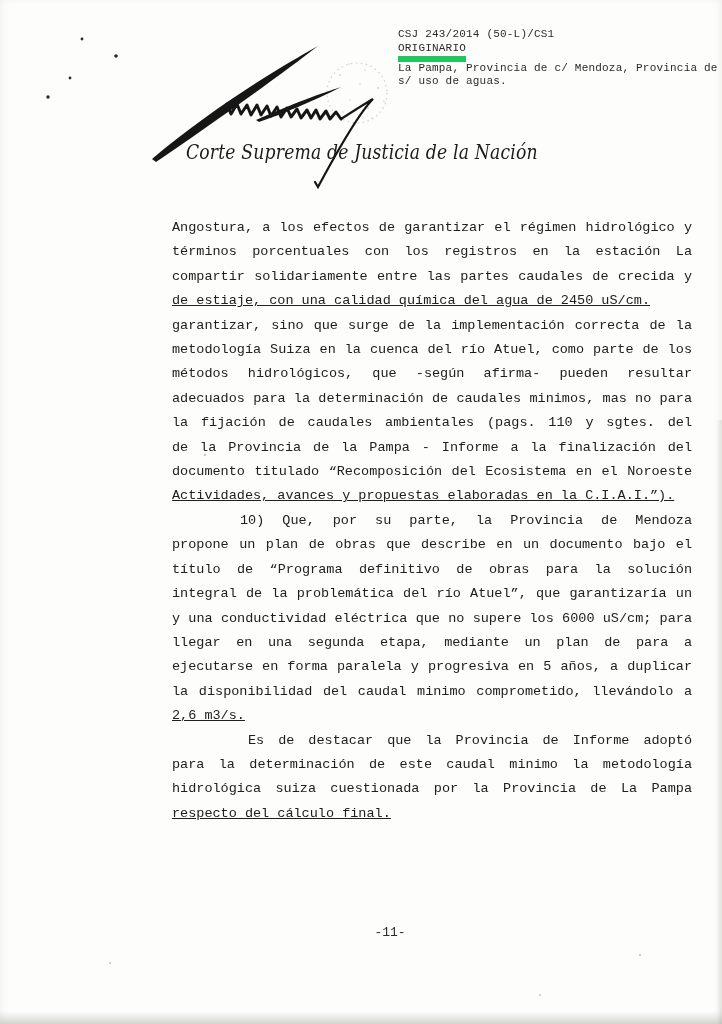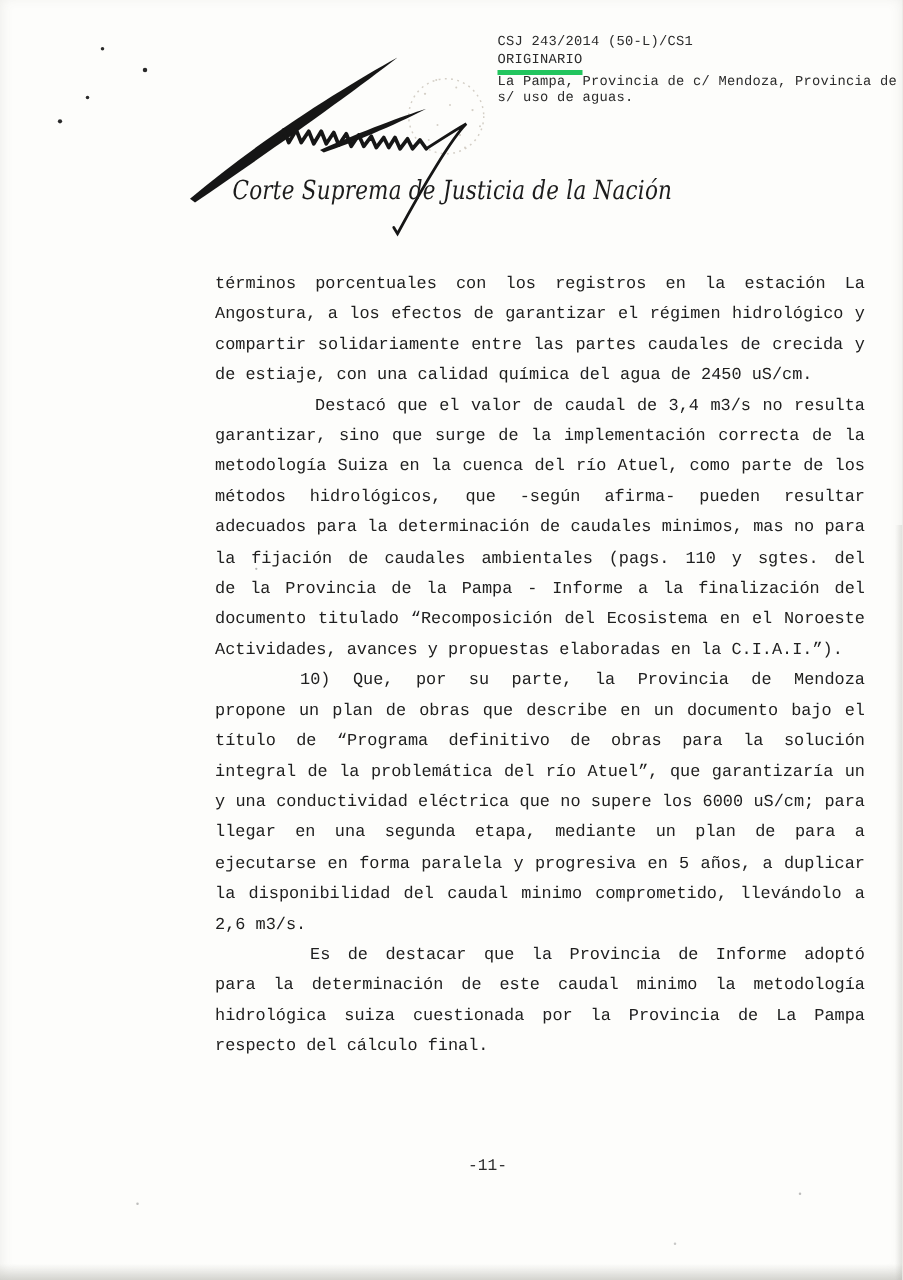--- a/index.html
+++ b/index.html
@@ -4,31 +4,31 @@
 <style>
   html,body { margin:0; padding:0; background:#e8e8e4; }
   .page {
     position:relative; width:722px; height:1024px; margin:0 auto;
     background:#fdfdfb; overflow:hidden;
     font-family:"Liberation Mono", monospace; color:#242424;
     box-shadow: inset 0 -3px 10px rgba(100,100,92,.12);
   }
   
   .case-header { position:absolute; left:398px; top:28px; font-size:11px; line-height:13.8px; color:#2b2b2b; letter-spacing:.2px; white-space:nowrap; }
-  .case-header .u { display:inline-block; border-bottom:4px solid #22c55e; padding-bottom:0px; }
+  .case-header .u { display:inline-block; border-bottom:6px solid #22c55e; padding-bottom:0px; }
   
   .court-title {
     position:absolute; left:186px; top:140px; white-space:nowrap;
     font-family:"DejaVu Serif", serif; font-style:italic; font-size:21px; color:#1c1c1c;
     transform:scaleX(.82); transform-origin:0 0; letter-spacing:.2px;
   }
   
   .doc-body { position:absolute; left:172px; top:216px; width:520px; font-size:13.5px; line-height:24.4px; color:#202020; }
   .line { text-align:justify; text-align-last:justify; }
-  .line.para-last { text-align-last:left; }
+  .line.para-last { text-align-last:left;text-decoration:underline; }
   .page-number { position:absolute; left:0; top:925px; width:722px; text-align:center; font-size:13px; color:#2b2b2b;padding-left:29px; }
   
   .artifact-layer { position:absolute; left:0; top:0; width:722px; height:1024px; pointer-events:none; }
   .edge-bottom { position:absolute; left:0; right:0; bottom:0; height:13px;
     background:linear-gradient(to top, rgba(112,112,102,.22), rgba(112,112,102,0)); }
   .edge-right { position:absolute; top:420px; right:0; bottom:0; width:6px;
     background:linear-gradient(to left, rgba(118,118,108,.16), rgba(118,118,108,0)); }
 </style>
 </head>
 <body>
@@ -75,25 +75,24 @@
   <div class="case-header">
     <div>CSJ 243/2014 (50-L)/CS1</div>
     <div><span class="u">ORIGINARIO</span></div>
     <div>La Pampa, Provincia de c/ Mendoza, Provincia de</div>
     <div>s/ uso de aguas.</div>
   </div>
 
   <div class="court-title">Corte Suprema de Justicia de la Nación</div>
 
   <div class="doc-body">
+      <div class="line">Angostura, a los efectos de garantizar el régimen hidrológico y</div>
       <div class="line">términos porcentuales con los registros en la estación La</div>
-      <div class="line">Angostura, a los efectos de garantizar el régimen hidrológico y</div>
       <div class="line">compartir solidariamente entre las partes caudales de crecida y</div>
       <div class="line para-last">de estiaje, con una calidad química del agua de 2450 uS/cm.</div>
-      <div class="line" style="padding-left: 80px;">Destacó que el valor de caudal de 3,4 m3/s no resulta</div>
       <div class="line">garantizar, sino que surge de la implementación correcta de la</div>
       <div class="line">metodología Suiza en la cuenca del río Atuel, como parte de los</div>
       <div class="line">métodos hidrológicos, que -según afirma- pueden resultar</div>
       <div class="line">adecuados para la determinación de caudales minimos, mas no para</div>
       <div class="line">la fijación de caudales ambientales (pags. 110 y sgtes. del</div>
       <div class="line">de la Provincia de la Pampa - Informe a la finalización del</div>
       <div class="line">documento titulado “Recomposición del Ecosistema en el Noroeste</div>
       <div class="line para-last">Actividades, avances y propuestas elaboradas en la C.I.A.I.”).</div>
       <div class="line" style="padding-left: 68px;">10) Que, por su parte, la Provincia de Mendoza</div>
       <div class="line">propone un plan de obras que describe en un documento bajo el</div>

